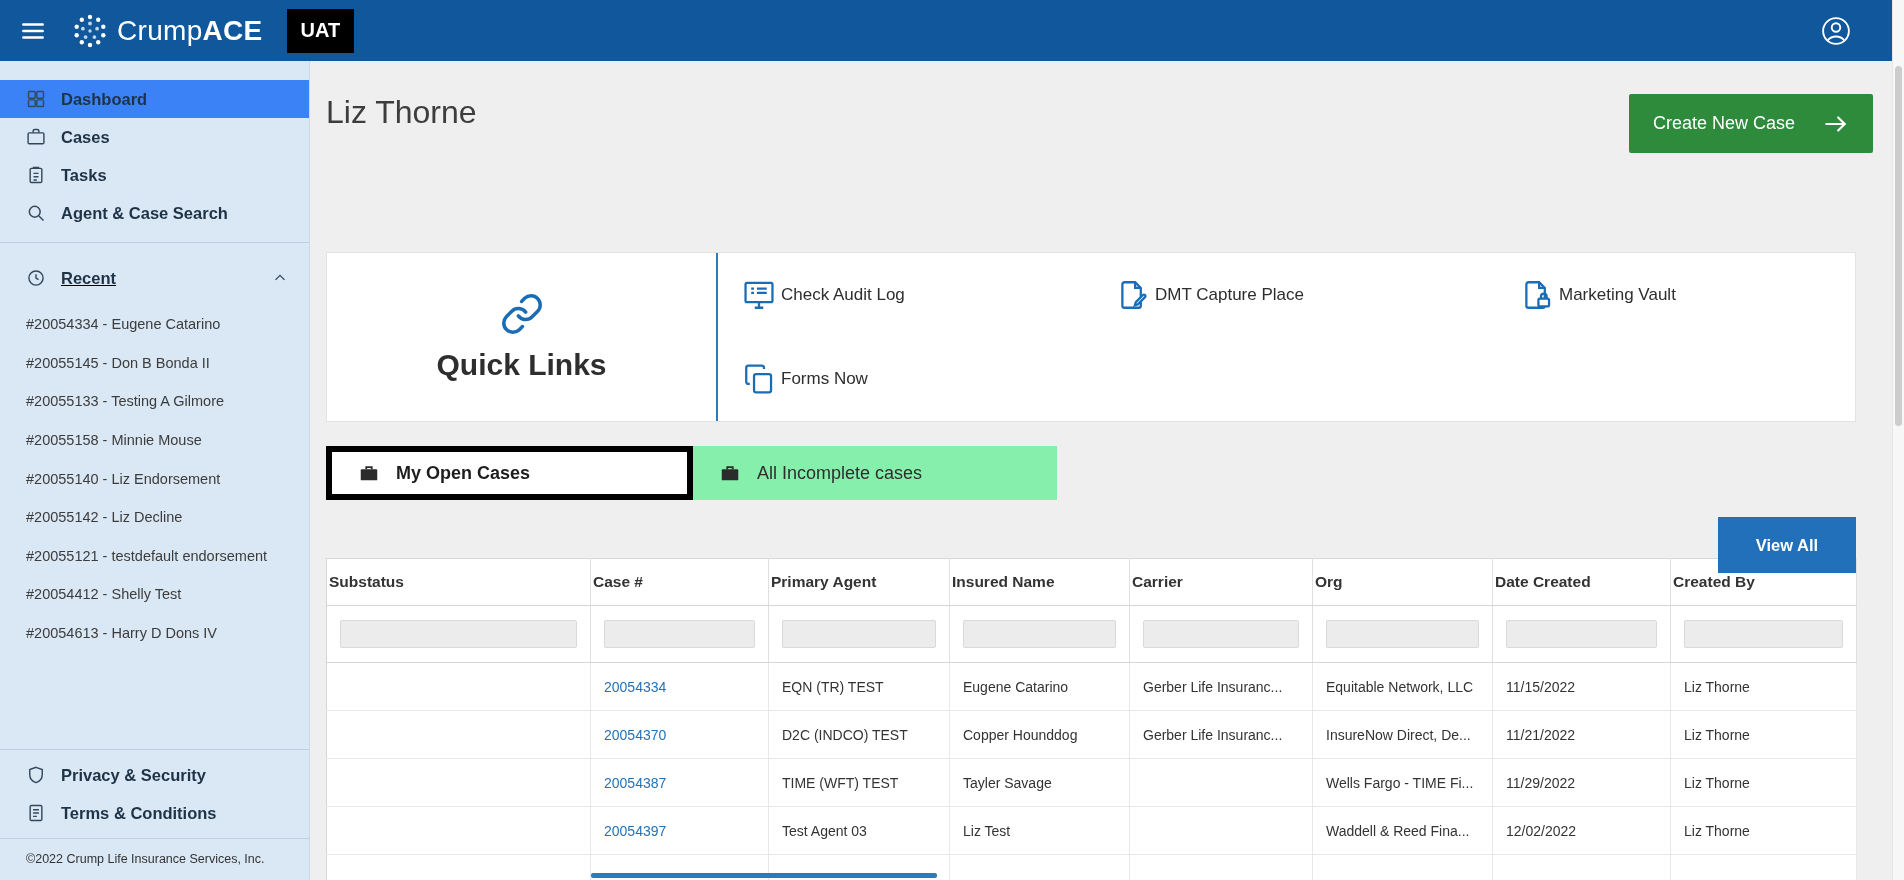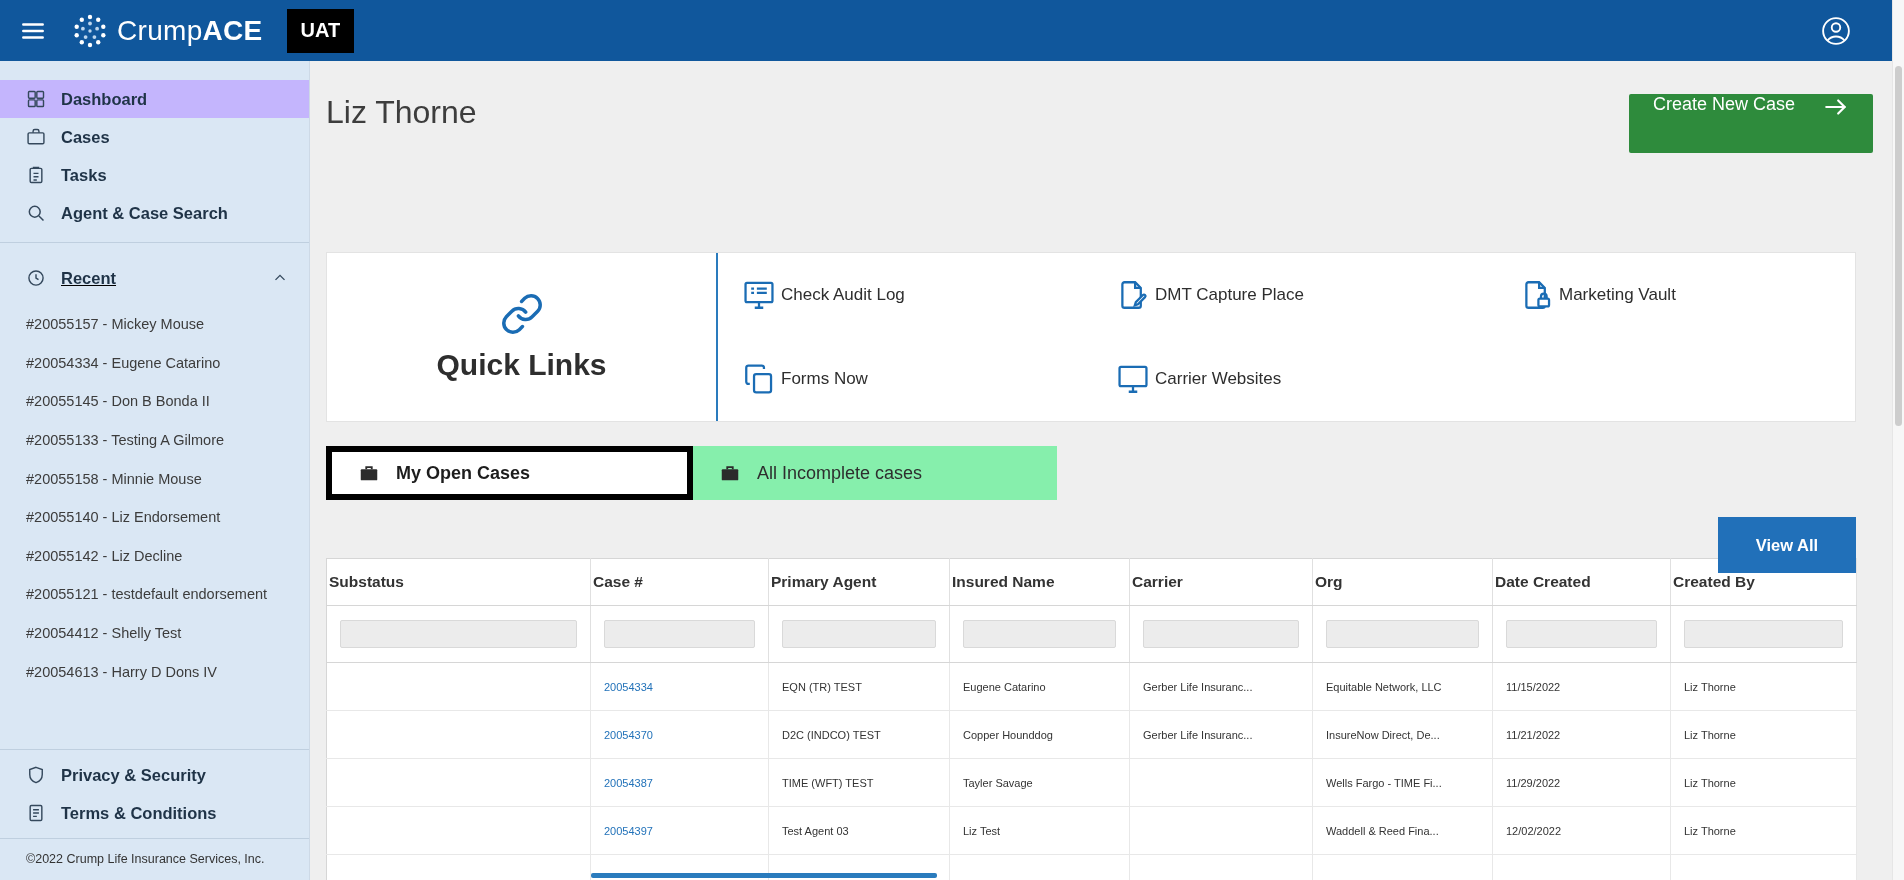--- a/index.html
+++ b/index.html
@@ -14,40 +14,40 @@
   .brand-text { color:#fff; font-size:28px; letter-spacing:.3px; }
   .brand-text b { font-weight:700; }
   .env-badge { margin-left:24px; height:44px; min-width:64px; padding:0 14px; background:#000; color:#fff; font-size:20px; font-weight:700; display:flex; align-items:center; justify-content:center; }
   .profile-btn { margin-left:auto; width:32px; height:32px; cursor:pointer; display:flex; align-items:center; justify-content:center; }
 
   .body-row { display:flex; height:819px; }
 
   
   .sidebar { width:310px; background:#dae7f4; border-right:1px solid #cdd9e6; padding-top:19px; display:flex; flex-direction:column; flex-shrink:0; }
   .nav-item { height:38px; display:flex; align-items:center; gap:15px; padding-left:26px; cursor:pointer; color:#1f3347; }
-  .nav-item.selected { background:#c4b5fd; }
+  .nav-item.selected { background:#3b82f6; }
   .nav-label { font-size:16.5px; font-weight:700; color:#1f3347; }
   .nav-icon svg, .ficon svg { width:20px; height:20px; display:block; }
   .nav-icon, .ficon { color:#34485c; line-height:0; }
   .side-divider { height:1px; background:#bfcfdf; margin-top:10px; }
   .recent-header { margin-top:16px; height:38px; display:flex; align-items:center; gap:15px; padding:0 20px 0 26px; cursor:pointer;text-decoration:underline; }
   .recent-header .chev { margin-left:auto; color:#34485c; line-height:0; }
   .recent-list { margin-top:8px; }
   .recent-item { height:38.6px; display:flex; align-items:center; padding-left:26px; font-size:14.5px; color:#3c3c3c; cursor:pointer; white-space:nowrap; }
   .side-footer { margin-top:auto; }
   .side-footer .nav-item { height:38px; }
   .side-footer .side-divider { margin:0 0 6px 0; }
   .side-footer .side-divider.low { margin:6px 0 0 0; }
   .copyright { padding:13px 10px 14px 26px; font-size:12.5px; color:#333; }
 
   
   .main { flex:1; background:#efefef; padding:0 36px 0 16px; overflow:hidden; position:relative; }
   .main-header { height:152px; display:flex; justify-content:space-between; align-items:flex-start; padding-top:33px; }
   .page-title { font-size:32px; font-weight:400; color:#3d3d3d; }
-  .create-btn { height:59px; padding:0 24px; margin-right:-17px; background:#2e8b3c; color:#fff; font-size:18px; border:none; border-radius:2px; display:flex; align-items:flex-start; gap:28px; cursor:pointer; font-family:inherit; }
+  .create-btn { height:59px; padding:0 24px; margin-right:-17px; background:#2e8b3c; color:#fff; font-size:18px; border:none; border-radius:2px; display:flex; align-items:center; gap:28px; cursor:pointer; font-family:inherit; }
   .create-btn svg { width:26px; height:26px; display:block; }
 
   .quick-links { margin-top:39px; height:170px; background:#fff; border:1px solid #e3e3e3; display:flex; }
   .ql-left { width:389px; display:flex; flex-direction:column; align-items:center; justify-content:center; gap:12px; }
   .ql-left .ql-chain svg { width:44px; height:44px; display:block; }
   .ql-title { font-size:30px; font-weight:700; color:#2e2e2e; }
   .ql-divider { width:2px; background:#2a7bbd; }
   .ql-grid { flex:1; display:grid; grid-template-columns:374px 404px 1fr; grid-template-rows:1fr 1fr; padding-left:24px; align-items:center; }
   .ql-item { display:flex; align-items:center; gap:5px; font-size:17px; color:#2e2e2e; cursor:pointer; text-decoration:none; }
   .ql-item svg { width:34px; height:34px; display:block; }
@@ -58,21 +58,21 @@
   .tab-active { width:367px; background:#fff; border:6px solid #000000; font-weight:700; color:#1d1d1d; }
   .tab-inactive { width:364px; background:#86efac; color:#2e2e2e; }
 
   .view-all-row { height:58px; position:relative; }
   .view-all-btn { position:absolute; right:0; top:17px; width:138px; height:56px; background:#2170b9; color:#fff; border:none; font-size:16.5px; font-weight:700; cursor:pointer; font-family:inherit; }
 
   table.cases { width:1530px; border-collapse:collapse; table-layout:fixed; background:#fff; border:1px solid #d6d6d6; }
   table.cases th { height:47px; text-align:left; padding-left:2px; font-size:15.5px; font-weight:700; color:#333; background:#fff; border-right:1px solid #e0e0e0; border-bottom:1px solid #d6d6d6; cursor:pointer; }
   table.cases tr.filter-row td { height:57px; padding:0 13px; border-right:1px solid #e0e0e0; border-bottom:1px solid #d6d6d6; }
   .filter-input { width:100%; height:28px; background:#ececec; border:1px solid #d9d9d9; border-radius:2px; outline:none; padding:0 6px; font-size:14px; font-family:inherit; }
-  table.cases tbody td { height:48px; padding-left:13px; font-size:11px; color:#333; border-right:1px solid #e8e8e8; border-bottom:1px solid #e8e8e8; white-space:nowrap; overflow:hidden; }
+  table.cases tbody td { height:48px; padding-left:13px; font-size:14px; color:#333; border-right:1px solid #e8e8e8; border-bottom:1px solid #e8e8e8; white-space:nowrap; overflow:hidden; }
   .case-link { color:#2272b9; text-decoration:none; cursor:pointer; }
   .row-sliver { position:absolute; left:281px; top:812px; width:346px; height:5px; background:#2a7bbd; border-radius:2px; }
 
   
   .v-scrollbar { width:12px; background:#f7f7f7; border-left:1px solid #e6e6e6; position:relative; }
   .v-thumb { position:absolute; left:2px; right:2px; top:66px; height:360px; background:#cdcdcd; border-radius:4px; cursor:pointer; }
 </style>
 </head>
 <body>
 
@@ -175,21 +175,20 @@
               </svg>
             </span>
           <span class="nav-label">Recent</span>
           <span class="chev"><svg width="18" height="18" viewBox="0 0 24 24" fill="none" stroke="currentColor" stroke-width="1.8">
                 <path d="M6 14.5l6-6 6 6"></path>
               </svg></span>
         </div>
 
         <div class="recent-list">
 
-            <div class="recent-item">#20055157 - Mickey Mouse</div>
 
             <div class="recent-item">#20054334 - Eugene Catarino</div>
 
             <div class="recent-item">#20055145 - Don B Bonda II</div>
 
             <div class="recent-item">#20055133 - Testing A Gilmore</div>
 
             <div class="recent-item">#20055158 - Minnie Mouse</div>
 
             <div class="recent-item">#20055140 - Liz Endorsement</div>
@@ -287,29 +286,20 @@
             </a>
             <a class="ql-item">
               <span style="line-height:0;">
                   <svg viewBox="0 0 24 24" fill="none" stroke="#1a6cb4" stroke-width="1.6">
                     <rect x="8.5" y="8.5" width="12" height="13" rx="1.5"></rect>
                     <path d="M5.5 15.5h-1a1.5 1.5 0 0 1-1.5-1.5V4a1.5 1.5 0 0 1 1.5-1.5H14A1.5 1.5 0 0 1 15.5 4v1"></path>
                   </svg>
                 </span>
               <span>Forms Now</span>
             </a>
-            <a class="ql-item">
-              <span style="line-height:0;">
-                  <svg viewBox="0 0 24 24" fill="none" stroke="#1a6cb4" stroke-width="1.6">
-                    <rect x="2.5" y="3.5" width="19" height="13.5" rx="1"></rect>
-                    <path d="M9 21h6M12 17v4"></path>
-                  </svg>
-                </span>
-              <span>Carrier Websites</span>
-            </a>
           </div>
         </section>
 
         <div class="tabs-row">
           <div class="tab tab-active">
             <span style="line-height:0;">
                 <svg viewBox="0 0 24 24">
                   <rect x="3" y="8" width="18" height="12" rx="1" fill="#2b2b2b"></rect>
                   <path d="M9 8V5.5h6V8" fill="none" stroke="#2b2b2b" stroke-width="2"></path>
                 </svg>

